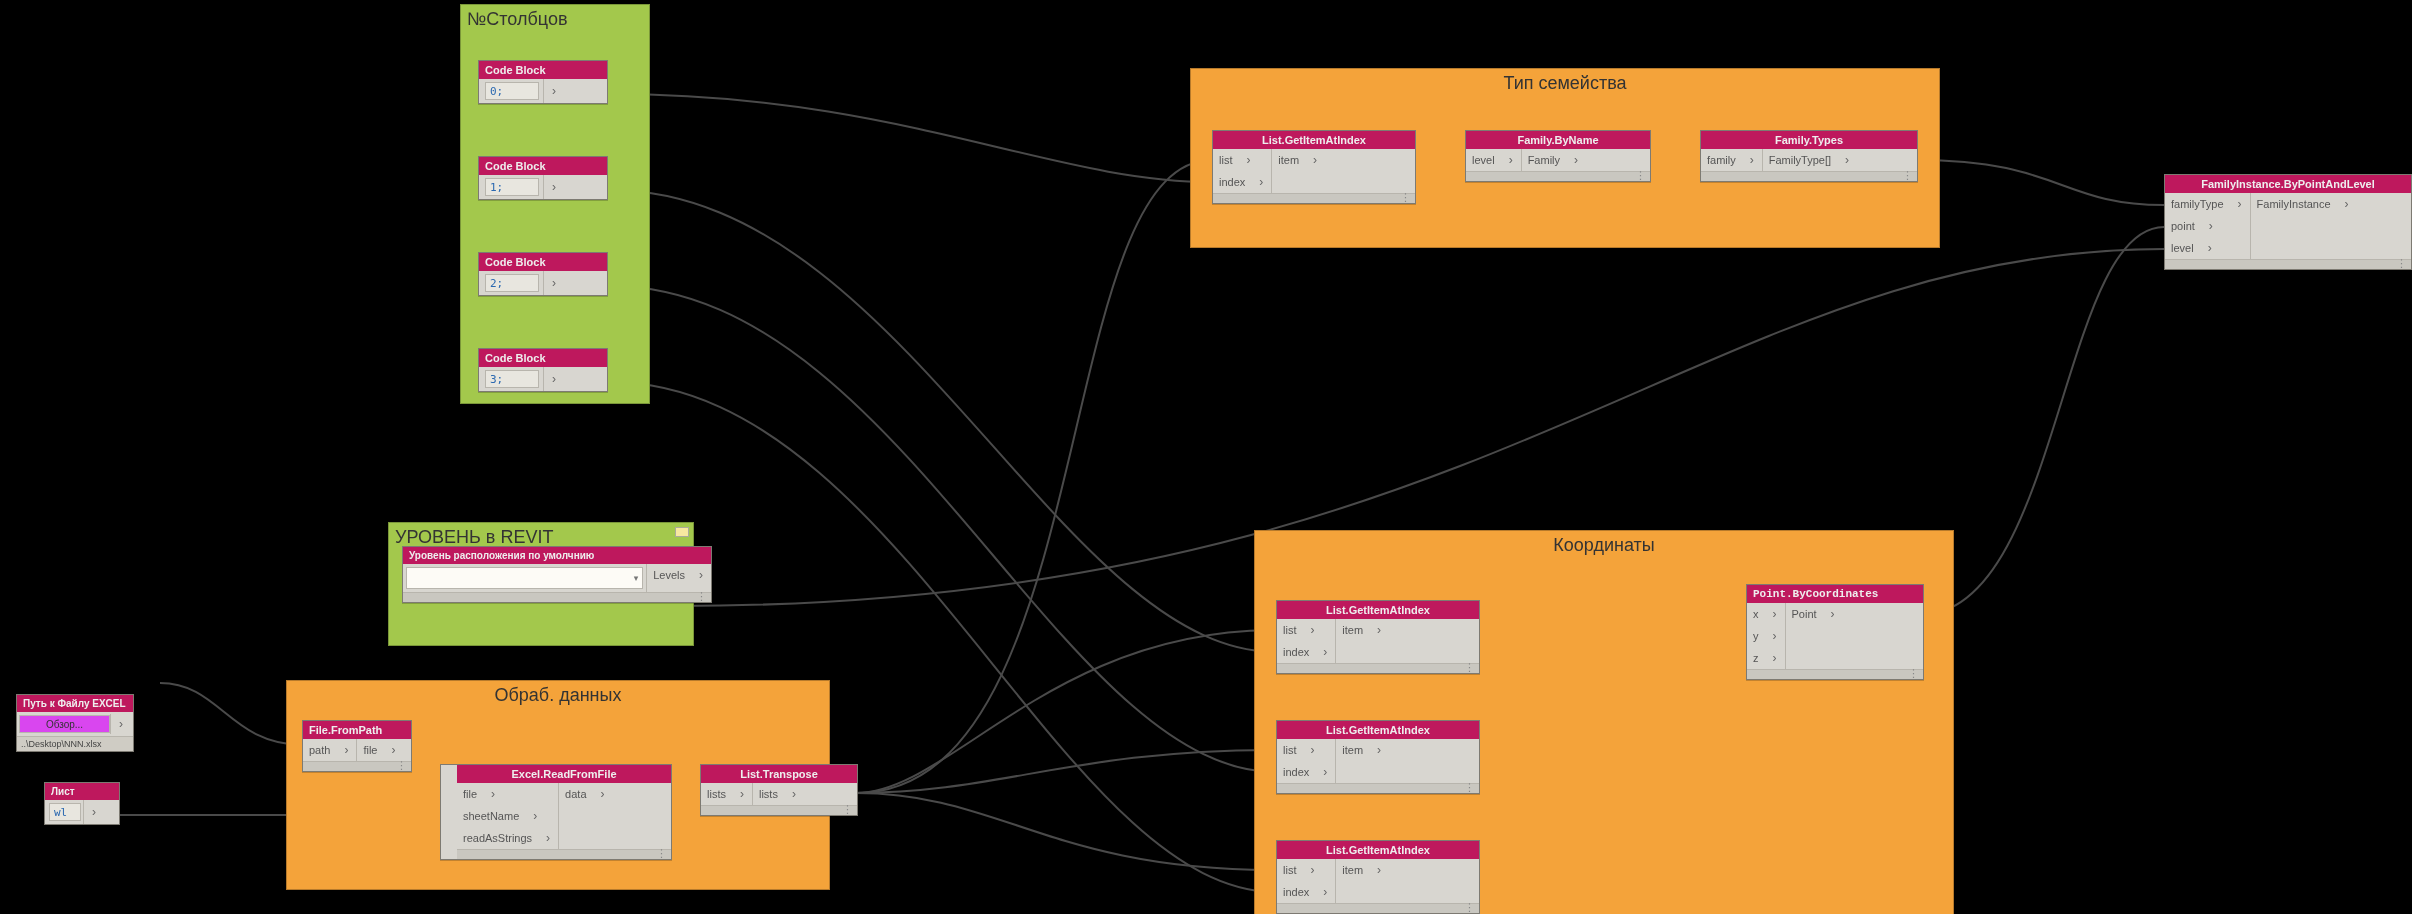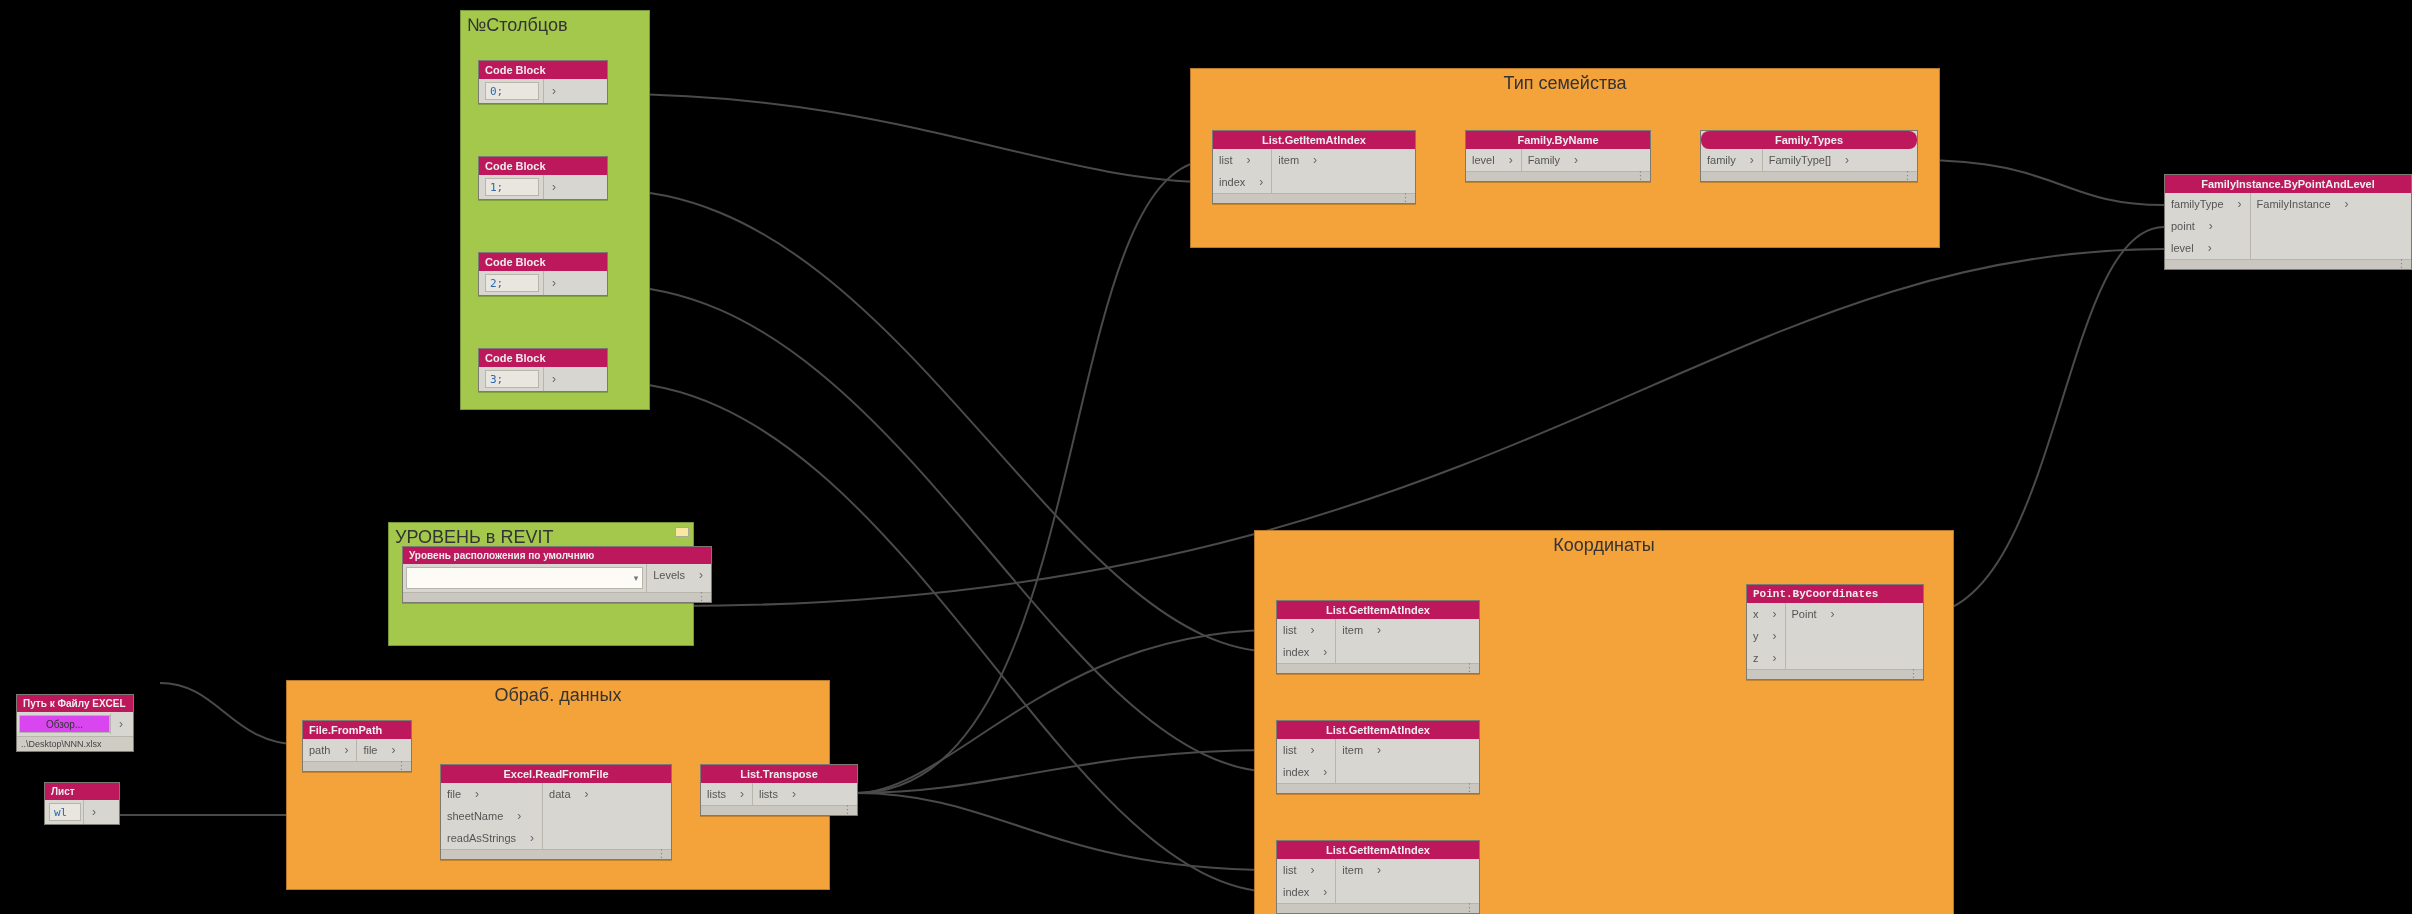--- a/index.html
+++ b/index.html
@@ -62,21 +62,21 @@
 
   <path d="M1480,630 C1620,630 1640,615 1746,615"></path>
   <path d="M1480,750 C1620,750 1640,637 1746,637"></path>
   <path d="M1480,870 C1620,870 1640,659 1746,659"></path>
 
   <path d="M1920,615 C2060,615 2060,227 2164,227"></path>
 
   <path d="M676,606 C1500,606 1700,249 2164,249"></path>
 </svg>
 
-<div class="group green" style="left:460px; top:10px; width:190px; height:400px;">
+<div class="group green" style="left:460px; top:4px; width:190px; height:400px;">
   <div class="group-title">№Столбцов</div>
 </div>
 
 <div class="node" style="left:478px; top:60px; width:130px;">
   <div class="title">Code Block</div>
   <div class="cb-body">
     <input class="cb-input" style="width: 54px; margin: 0px 4px 0px 6px;" value="0;">
     <div class="sep"></div>
         <div class="port">
           <span class="chev">›</span>
@@ -185,21 +185,21 @@
             <span class="label">file</span>
             <div class="port">
               <span class="chev">›</span>
             </div>
           </div>
         </div>
   </div>
   <div class="foot"></div>
 </div>
 
-<div class="node" style="left:440px; top:764px; width:232px;">
+<div class="node" style="left:440px; top:764px; width:232px;padding-left:16px;">
   <div class="title" style="text-align:center;">Excel.ReadFromFile</div>
   <div class="body">
     <div class="col">
       <div class="row">
             <span class="label">file</span>
             <div class="port">
               <span class="chev">›</span>
             </div>
           </div>
       <div class="row">
@@ -304,21 +304,21 @@
             <div class="port">
               <span class="chev">›</span>
             </div>
           </div>
         </div>
   </div>
   <div class="foot"></div>
 </div>
 
 <div class="node" style="left:1700px; top:130px; width:218px;">
-  <div class="title" style="text-align:center;border-radius:8px;">Family.Types</div>
+  <div class="title" style="text-align:center;">Family.Types</div>
   <div class="body">
     <div class="col">
           <div class="row">
             <span class="label">family</span>
             <div class="port">
               <span class="chev">›</span>
             </div>
           </div>
         </div>
     <div class="sep"></div>

